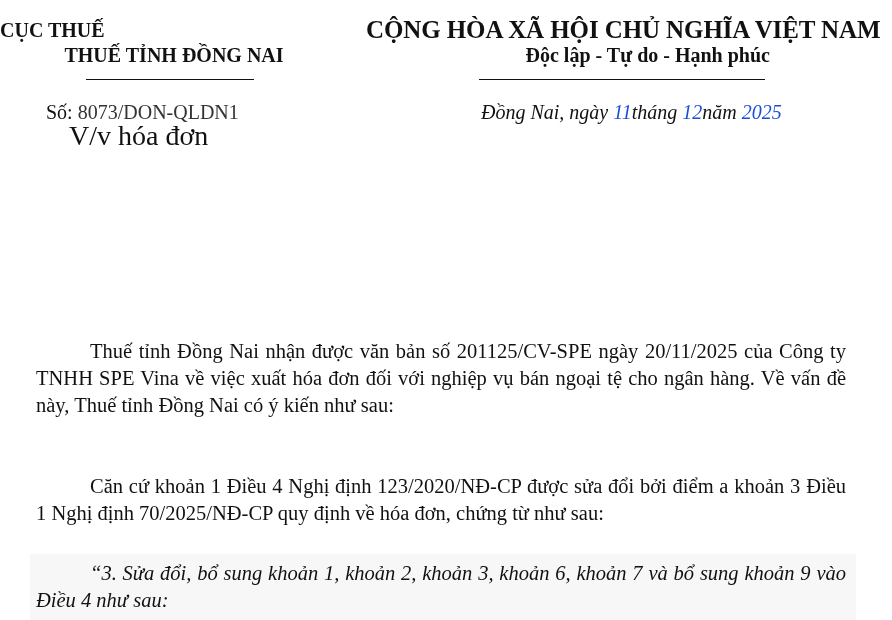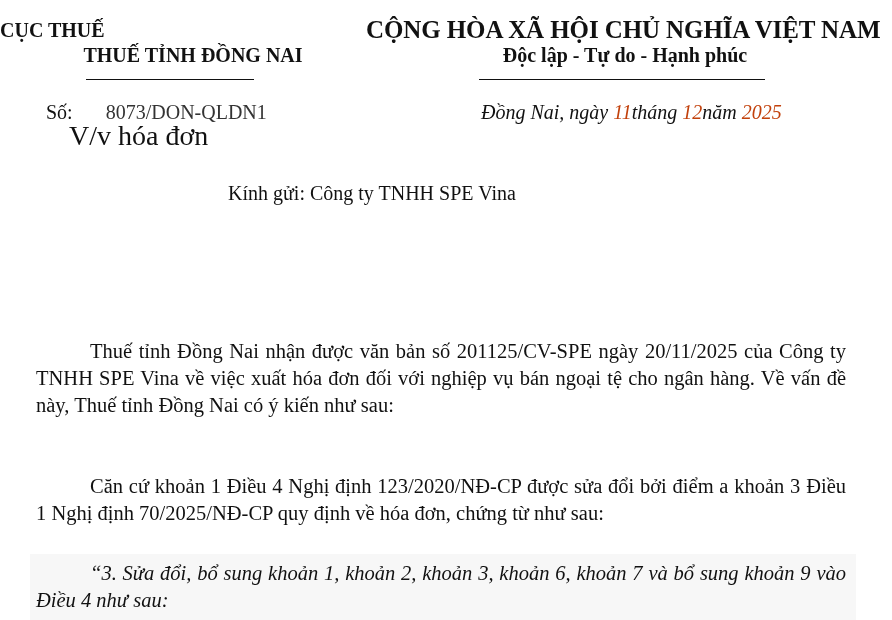--- a/index.html
+++ b/index.html
@@ -19,57 +19,57 @@
 
     
     .agency-top {
       left: 0; width: 348px; top: 18px;
       text-align: left;
       font-size: 20px; line-height: 24px; font-weight: bold;
     }
     .agency-main {
       left: 0; width: 348px; top: 43px;
       text-align: center;
-      font-size: 20px; line-height: 24px; font-weight: bold; padding-left: 19px;
+      font-size: 20px; line-height: 24px; font-weight: bold;
     }
     .left-rule {
       position: absolute; left: 86px; top: 79px; width: 168px; height: 0;
       border-top: 1.5px solid #111;
     }
     .doc-no {
       left: 46px; top: 100px;
       font-size: 20px; line-height: 24px;
     }
-    .doc-no .num { color: #333; margin-left: 28px; }
+    .doc-no .num { color: #333; }
     .doc-subject {
       left: 69px; top: 124px;
       font-size: 28px; line-height: 24px;
     }
 
     
     .nation {
       left: 366px; width: 494px; top: 18px;
       text-align: center;
       font-size: 25px; line-height: 24px; font-weight: bold;
       letter-spacing: -0.1px;
     }
     .motto {
       left: 480px; width: 290px; top: 43px;
-      text-align: center;
+      text-align: right;
       font-size: 20px; line-height: 24px; font-weight: bold;
     }
     .right-rule {
       position: absolute; left: 479px; top: 79px; width: 286px; height: 0;
       border-top: 1.5px solid #111;
     }
     .date-line {
       left: 481px; top: 100px;
       font-size: 20px; line-height: 24px; font-style: italic;
     }
-    .date-line .fill { color: #c2410c; }
+    .date-line .fill { color: #1d4ed8; }
 
     
     .recipient {
       left: 228px; top: 180px;
       font-size: 20px; line-height: 26.5px;
     }
     .recipient div { white-space: nowrap; }
 
     
     .body {
@@ -104,21 +104,20 @@
 <div class="left-rule"></div>
 <div class="abs doc-no"><span>Số: </span><span class="num">8073/DON-QLDN1</span></div>
 <div class="abs doc-subject">V/v hóa đơn</div>
 
 <div class="abs nation">CỘNG HÒA XÃ HỘI CHỦ NGHĨA VIỆT NAM</div>
 <div class="abs motto">Độc lập - Tự do - Hạnh phúc</div>
 <div class="right-rule"></div>
 <div class="abs date-line"><span>Đồng Nai, ngày </span><span class="fill">11</span><span>tháng </span><span class="fill">12</span><span>năm </span><span class="fill">2025</span></div>
 
 <div class="abs recipient">
-  <div>Kính gửi: Công ty TNHH SPE Vina</div>
 </div>
 
 <div class="body p1">
   <p>Thuế tỉnh Đồng Nai nhận được văn bản số 201125/CV-SPE ngày 20/11/2025 của Công ty TNHH SPE Vina về việc xuất hóa đơn đối với nghiệp vụ bán ngoại tệ cho ngân hàng. Về vấn đề này, Thuế tỉnh Đồng Nai có ý kiến như sau:</p>
 </div>
 <div class="body p2">
   <p>Căn cứ khoản 1 Điều 4 Nghị định 123/2020/NĐ-CP được sửa đổi bởi điểm a khoản 3 Điều 1 Nghị định 70/2025/NĐ-CP quy định về hóa đơn, chứng từ như sau:</p>
 </div>
 <div class="quote-bg"></div>
 <div class="body p3">

